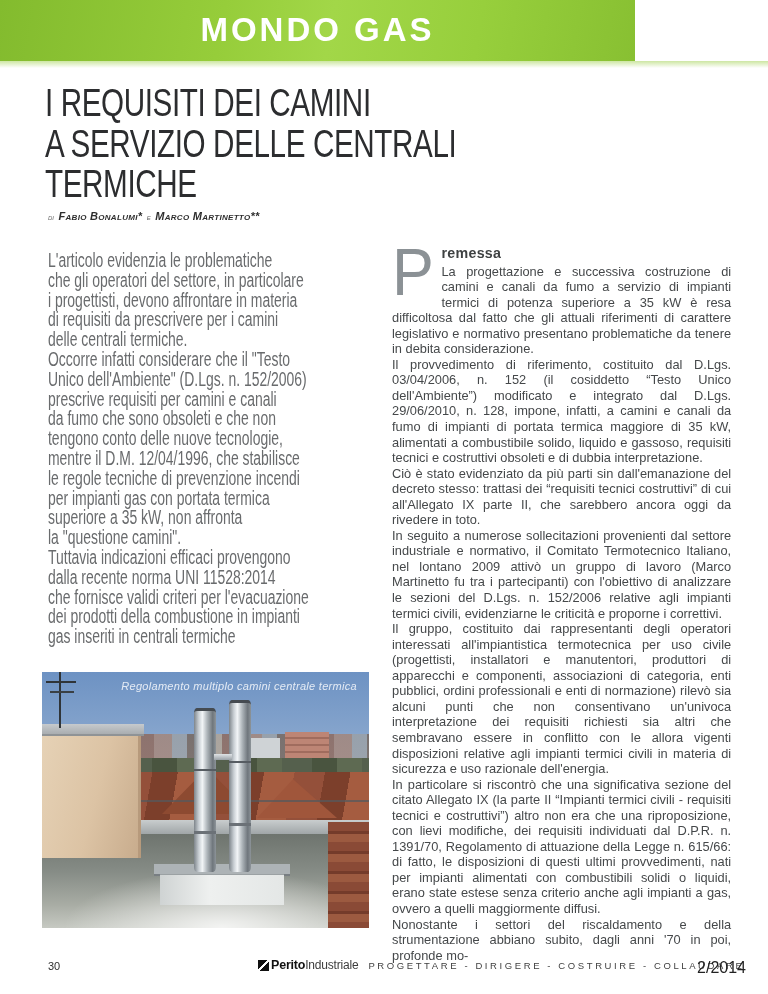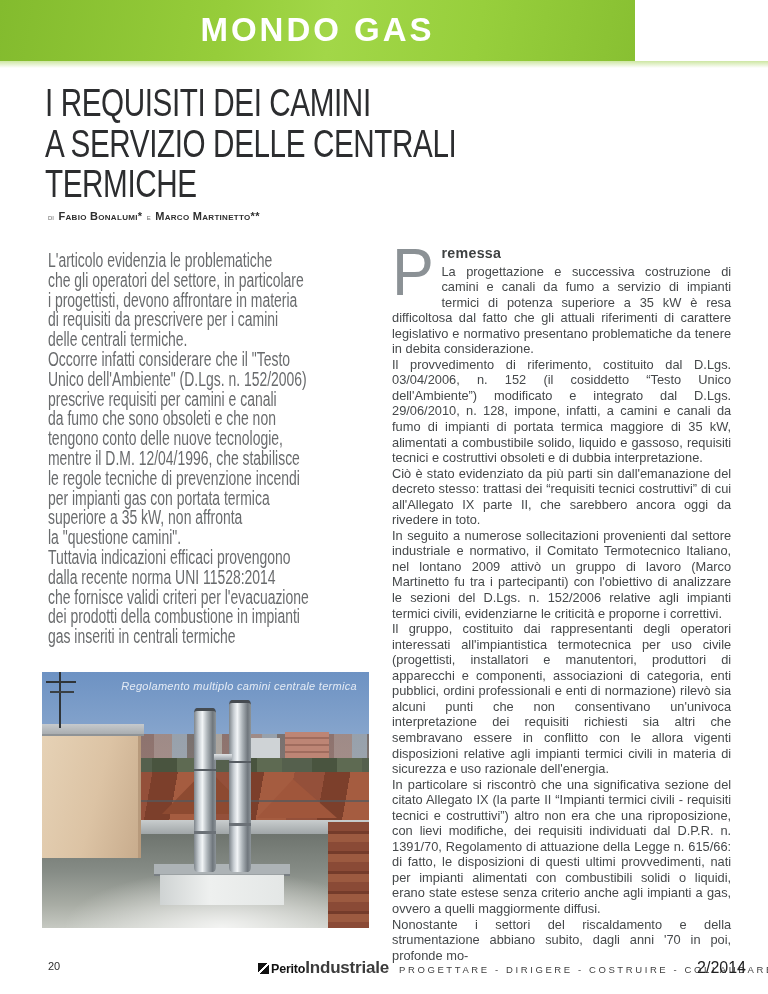--- a/index.html
+++ b/index.html
@@ -23,21 +23,21 @@
     background:linear-gradient(#cde6a2,rgba(255,255,255,0));
   }
   
   .article-title{
     position:absolute;left:45px;top:83px;margin:0;
     font-size:38px;line-height:40.5px;font-weight:400;letter-spacing:-0.5px;
     color:#2c2d2f;white-space:pre-line;
     transform:scaleX(0.78);transform-origin:top left;width:760px;
   }
   .byline{
-    position:absolute;left:48px;top:206px;font-variant:small-caps;color:#2e2e2e;
+    position:absolute;left:48px;top:206px;font-variant:small-caps;color:#2e2e2e;font-style:italic;
   }
   .byline .lite{font-size:9px;color:#6a6a6a;font-weight:400;}
   .byline .auth{font-size:11px;font-weight:700;letter-spacing:.3px;}
   
   .intro{
     position:absolute;left:48px;top:251px;width:466px;
     transform:scaleX(0.715);transform-origin:top left;
     font-size:19.5px;line-height:19.8px;color:#696b6d;
     white-space:pre-line;letter-spacing:0;
   }
@@ -116,21 +116,21 @@
   .z1{z-index:1}.z2{z-index:2}.z3{z-index:3}.z4{z-index:4}.z5{z-index:5}
   .z6{z-index:6}.z7{z-index:7}.z8{z-index:8}.z9{z-index:9}.z10{z-index:10}
   
   .footer-pagenum{position:absolute;left:48px;top:960px;font-size:11px;color:#2e2e2e;}
   .footer-center{position:absolute;left:258px;top:958px;display:flex;align-items:baseline;}
   .logo-mark{
     width:11px;height:11px;align-self:center;margin-right:2px;
     background:linear-gradient(135deg,#111 44%,#fff 44% 56%,#111 56%);
   }
   .logo-bold{font-size:12.5px;font-weight:700;color:#111;letter-spacing:-.2px;}
-  .logo-light{font-size:17px;font-weight:700;color:#3c3c3c;letter-spacing:-.2px;}
+  .logo-light{font-size:12px;font-weight:400;color:#3c3c3c;letter-spacing:-.2px;}
   .footer-tagline{margin-left:10px;font-size:9.5px;letter-spacing:2.6px;color:#3f3f3f;white-space:nowrap;}
   .footer-issue{position:absolute;right:22px;top:959px;font-size:16px;font-weight:400;color:#222;padding-left:26px;}
 </style>
 </head>
 <body>
 
 <div class="topbar">
   <div class="topbar-title">MONDO GAS</div>
 </div>
 <div class="topbar-fade"></div>
@@ -199,20 +199,20 @@
   <div class="ph antenna-arm1 z8"></div>
   <div class="ph antenna-arm2 z8"></div>
   <div class="ph base-cap z9"></div>
   <div class="ph base-block z9"></div>
   <div class="ph pipe pipe-left z10"></div>
   <div class="ph pipe pipe-right z10"></div>
   <div class="ph pipe-bar z10"></div>
   <figcaption class="photo-caption">Regolamento multiplo camini centrale termica</figcaption>
 </figure>
 
-<div class="footer-pagenum">20</div>
+<div class="footer-pagenum">30</div>
 <div class="footer-center">
   <span class="logo-mark"></span>
   <span class="logo-bold">Perito</span>
   <span class="logo-light">Industriale</span>
   <span class="footer-tagline">PROGETTARE - DIRIGERE - COSTRUIRE - COLLAUDARE</span>
 </div>
 <div class="footer-issue">2/2014</div>
 
 </body></html>

